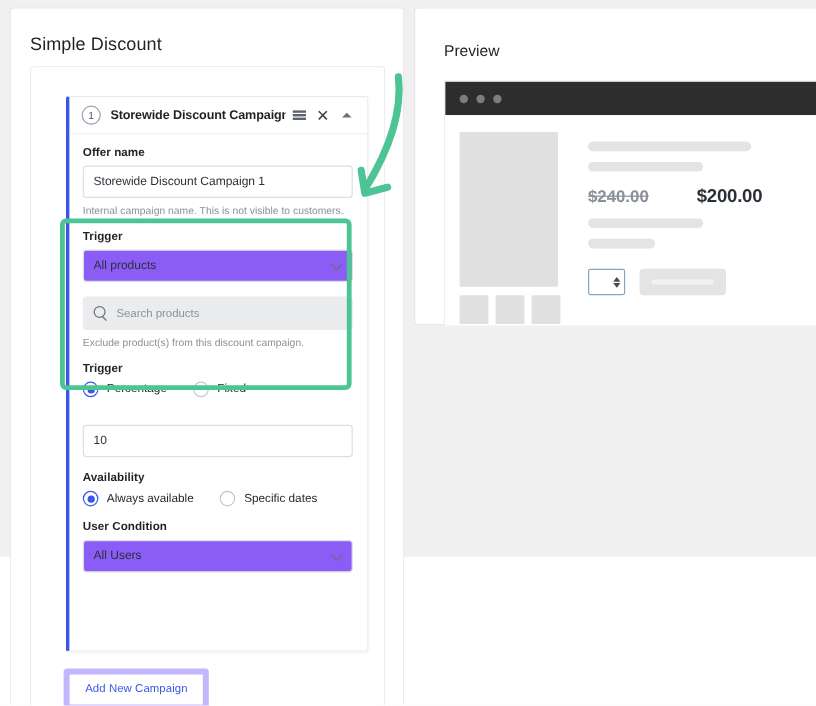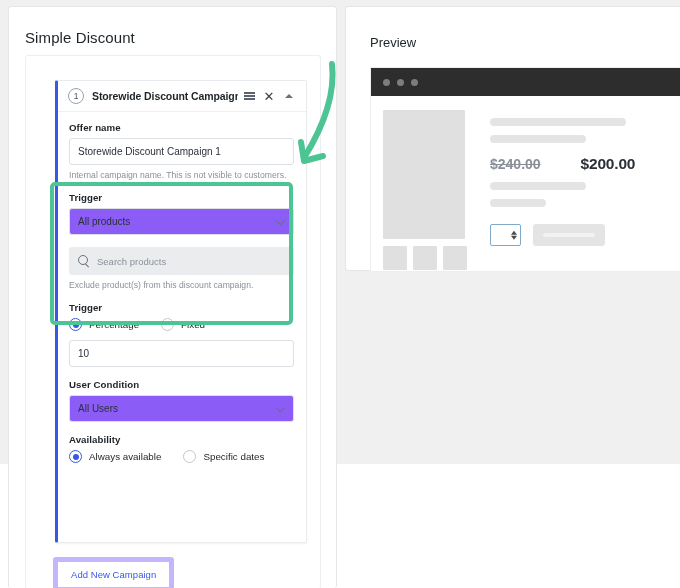--- a/index.html
+++ b/index.html
@@ -445,45 +445,45 @@
             <div class="radio-row">
               <label class="radio-item">
                 <span class="radio on"></span>
                 <span class="radio-label">Percentage</span>
               </label>
               <label class="radio-item">
                 <span class="radio"></span>
                 <span class="radio-label">Fixed</span>
               </label>
             </div>
-            <div class="text-input" style="margin-top:9px;">10</div>
-          </div>
-
-          <div class="sect">
-            <div class="field-label">User Condition</div>
-            <div class="select-box">
-              <span>All Users</span>
-              <span class="chev"></span>
-            </div>
+            <div class="text-input" style="margin-top:23px;">10</div>
           </div>
 
           <div class="sect">
             <div class="field-label">Availability</div>
             <div class="radio-row">
               <label class="radio-item">
                 <span class="radio on"></span>
                 <span class="radio-label">Always available</span>
               </label>
               <label class="radio-item">
                 <span class="radio"></span>
                 <span class="radio-label">Specific dates</span>
               </label>
             </div>
           </div>
 
+          <div class="sect">
+            <div class="field-label">User Condition</div>
+            <div class="select-box">
+              <span>All Users</span>
+              <span class="chev"></span>
+            </div>
+          </div>
+
         </div>
       </div>
     </div>
 
     <button class="add-btn">Add New Campaign</button>
   </div>
 
   <div class="right-panel">
     <div class="preview-title">Preview</div>
 

